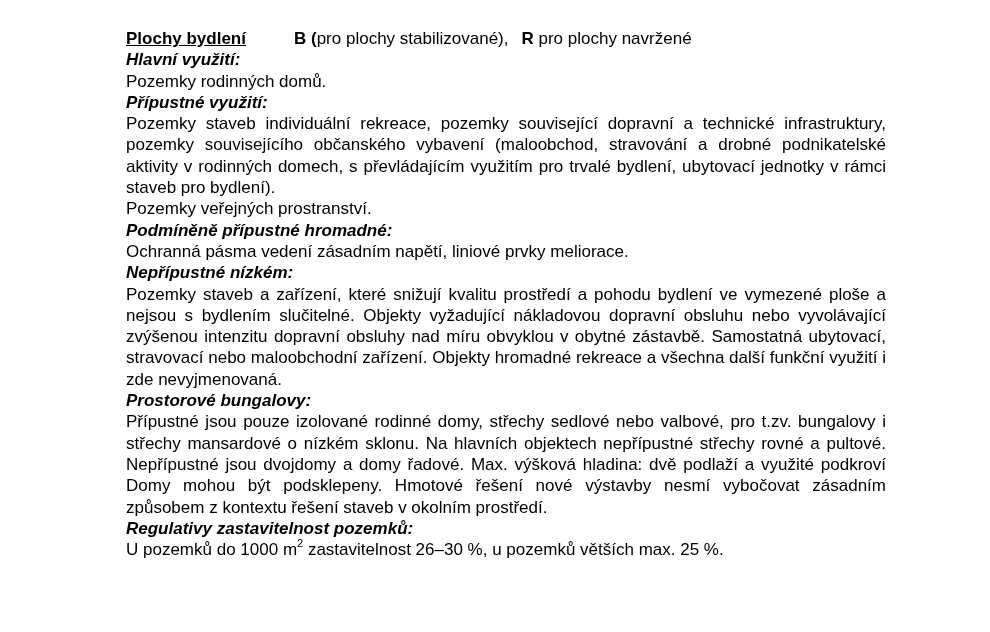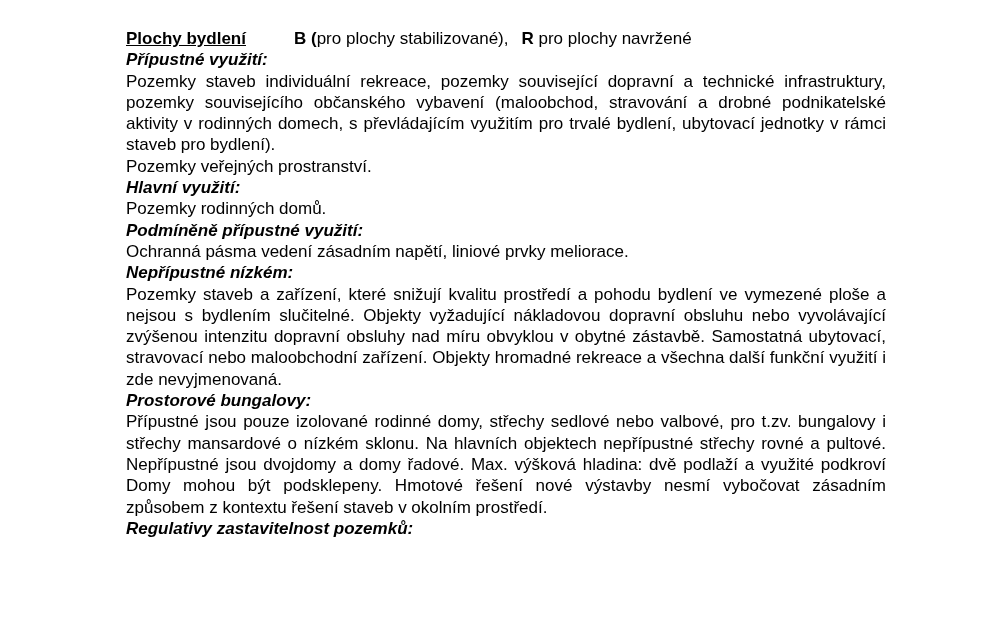--- a/index.html
+++ b/index.html
@@ -93,43 +93,44 @@
 <body>
 
 <div class="page">
 
 
   <div class="content">
 
     <div class="header-line"><span class="doc-title">Plochy bydlení</span><span class="seg-bold gap-large">B (</span><span>pro plochy stabilizované),</span><span class="seg-bold gap-small">R</span><span> pro plochy navržené</span></div>
 
     <div class="section">
+      <div class="section-heading">Hlavní využití:</div>
+      <p class="para para-last">Pozemky rodinných domů.</p>
+    </div>
+
+    <div class="section">
       <div class="section-heading">Přípustné využití:</div>
       <p class="para">Pozemky staveb individuální rekreace, pozemky související dopravní a technické infrastruktury, pozemky souvisejícího občanského vybavení (maloobchod, stravování a drobné podnikatelské aktivity v&nbsp;rodinných domech, s&nbsp;převládajícím využitím pro trvalé bydlení, ubytovací jednotky v rámci staveb pro bydlení).</p>
       <p class="para para-last">Pozemky veřejných prostranství.</p>
     </div>
 
     <div class="section">
-      <div class="section-heading">Hlavní využití:</div>
-      <p class="para para-last">Pozemky rodinných domů.</p>
-    </div>
-
-    <div class="section">
-      <div class="section-heading">Podmíněně přípustné využití:</div>
+      <div class="section-heading">Podmíněně přípustné hromadné:</div>
       <p class="para para-last">Ochranná pásma vedení zásadním napětí, liniové prvky meliorace.</p>
     </div>
 
     <div class="section">
       <div class="section-heading">Nepřípustné nízkém:</div>
       <p class="para">Pozemky staveb a zařízení, které snižují kvalitu prostředí a pohodu bydlení ve vymezené ploše a nejsou s bydlením slučitelné. Objekty vyžadující nákladovou dopravní obsluhu nebo vyvolávající zvýšenou intenzitu dopravní obsluhy nad míru obvyklou v&nbsp;obytné zástavbě. Samostatná ubytovací, stravovací nebo maloobchodní zařízení. Objekty hromadné rekreace a všechna další funkční využití i zde nevyjmenovaná.</p>
     </div>
 
     <div class="section">
       <div class="section-heading">Prostorové bungalovy:</div>
       <p class="para">Přípustné jsou pouze izolované rodinné domy, střechy sedlové nebo valbové, pro t.zv. bungalovy i střechy mansardové o nízkém sklonu. Na hlavních objektech nepřípustné střechy rovné a pultové. Nepřípustné jsou dvojdomy a domy řadové. Max. výšková hladina: dvě podlaží a využité podkroví Domy mohou být podsklepeny. Hmotové řešení nové výstavby nesmí vybočovat zásadním způsobem z&nbsp;kontextu řešení staveb v&nbsp;okolním prostředí.</p>
     </div>
 
     <div class="section">
       <div class="section-heading">Regulativy zastavitelnost pozemků:</div>
+      <p class="para para-last"><span>U pozemků do 1000 m</span><sup class="sq">2</sup><span> zastavitelnost 26–30 %, u pozemků větších max. 25 %.</span></p>
     </div>
 
   </div>
 </div>
 
 </body></html>

